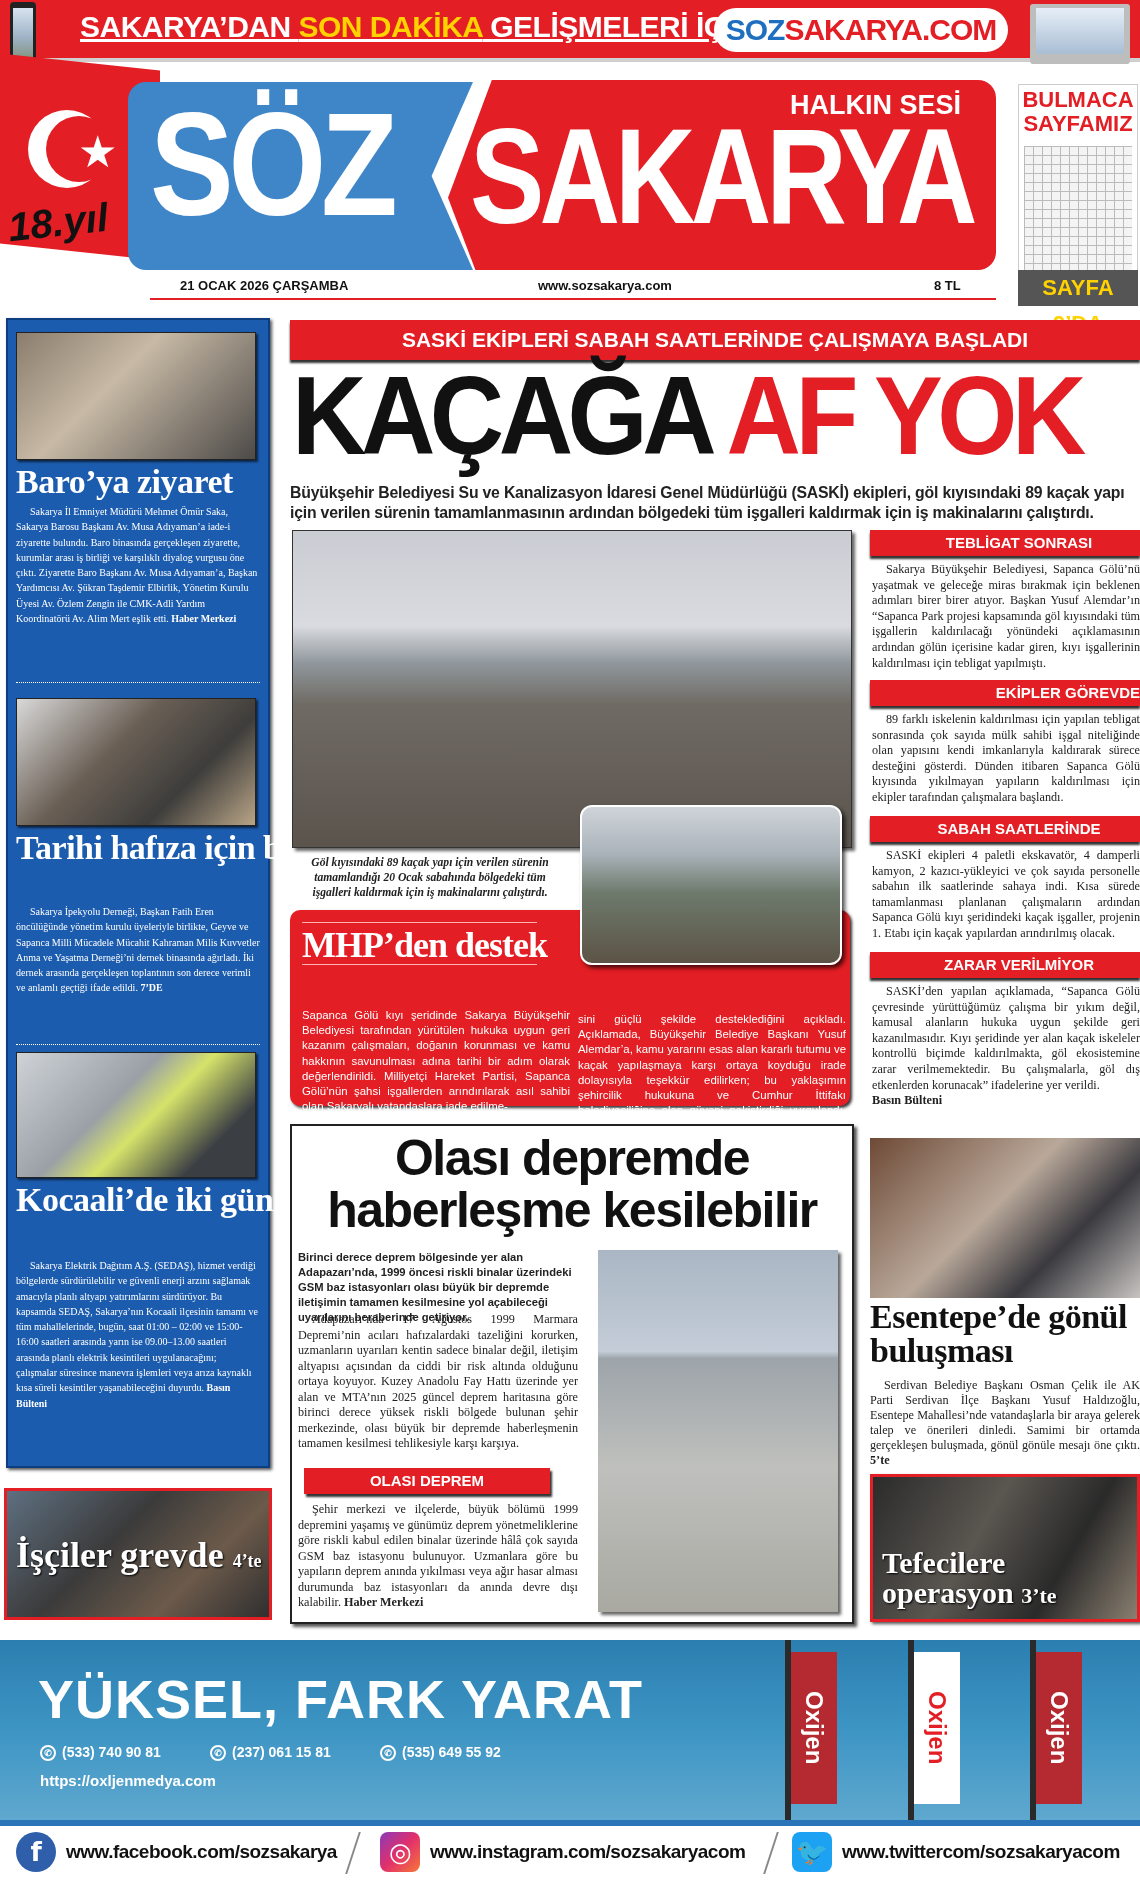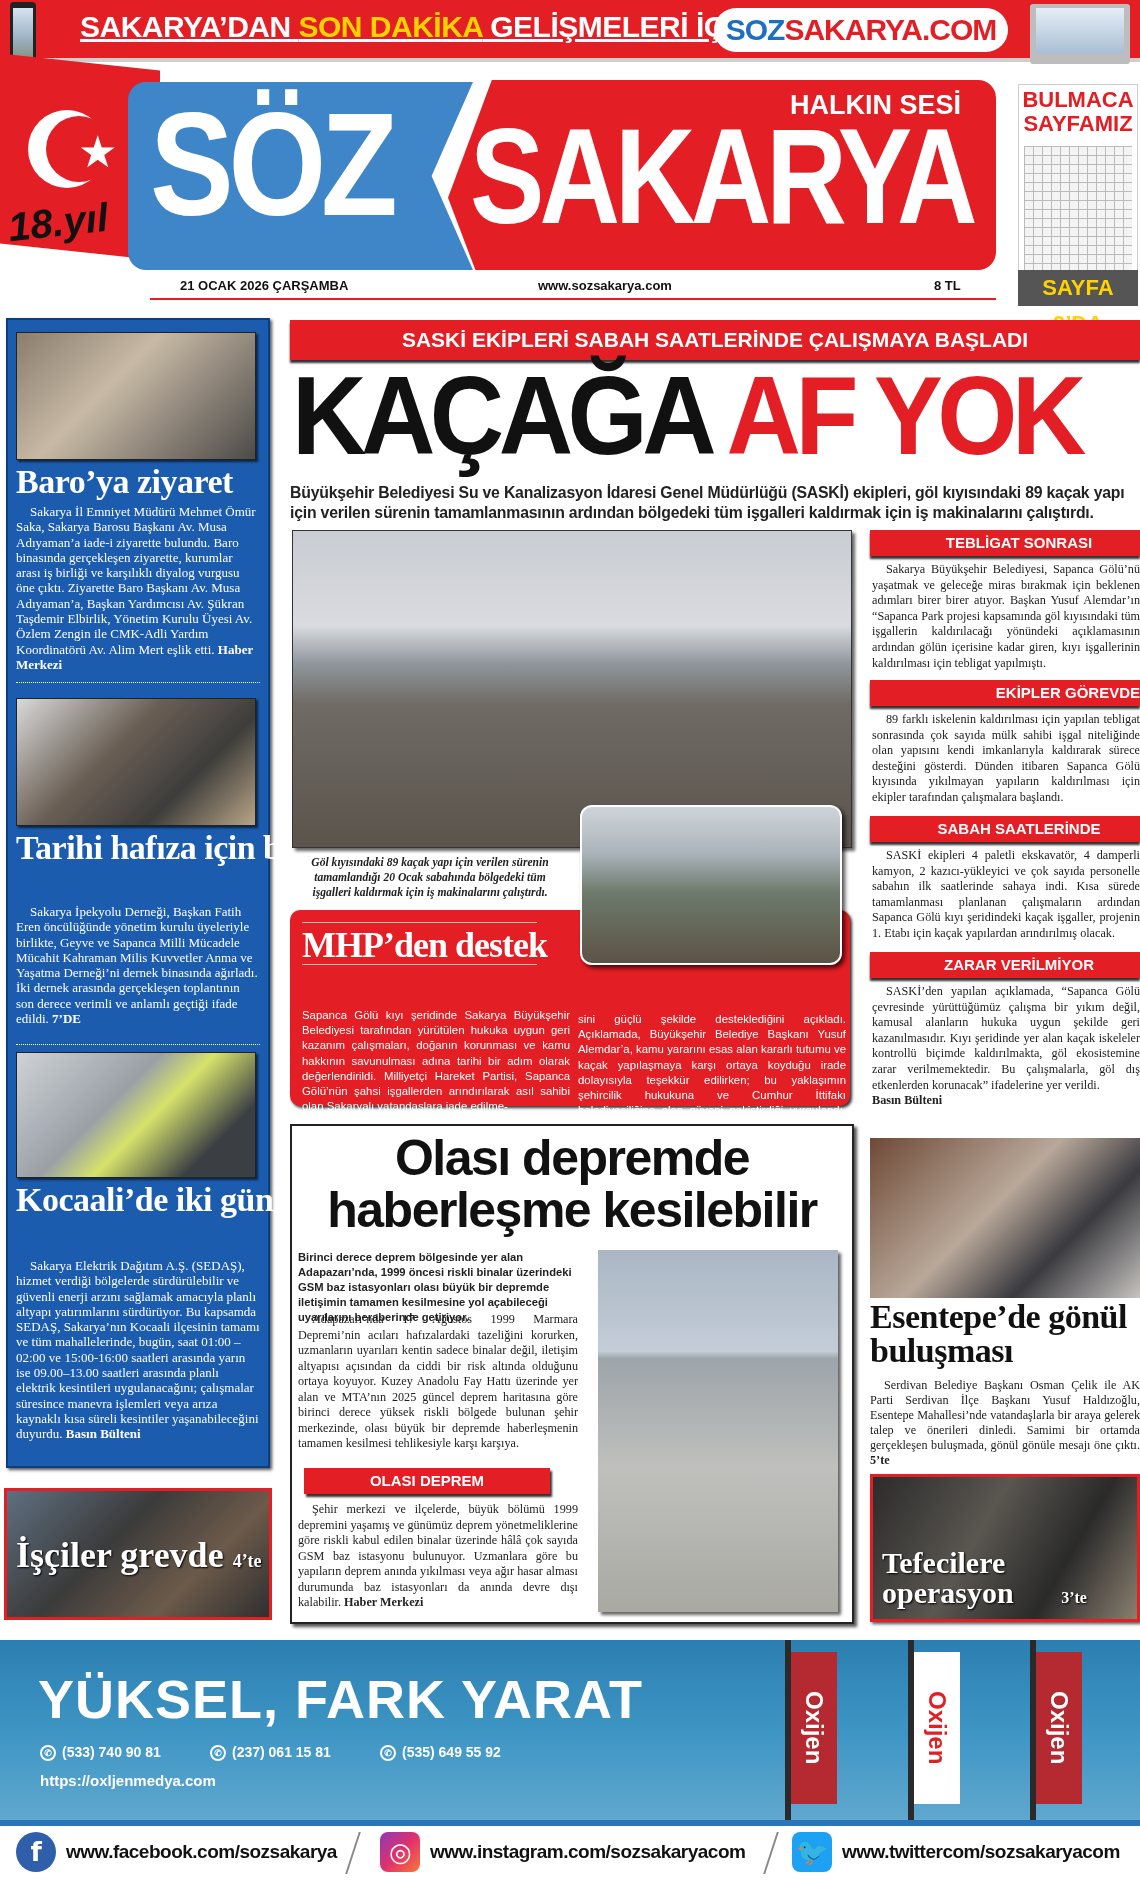--- a/index.html
+++ b/index.html
@@ -27,21 +27,21 @@
   .mast-line { left: 150px; top: 298px; width: 846px; height: 2px; background: #e31e24; }
   .puzzle { left: 1018px; top: 84px; width: 120px; height: 222px; background: #fff; border: 1px solid #ccc; }
   .puzzle-title { left: 1022px; top: 88px; width: 112px; font-family: "Liberation Sans", sans-serif; font-weight: bold; font-size: 22px; color: #e31e24; text-align: center; line-height: 1.1; }
   .puzzle-grid { left: 1024px; top: 146px; width: 108px; height: 126px; background-color: #f4f4f4; background-image: linear-gradient(#bbb 1px, transparent 1px), linear-gradient(90deg, #bbb 1px, transparent 1px); background-size: 9px 9px; }
   .puzzle-page { left: 1018px; top: 270px; width: 120px; height: 36px; background: #555; color: #ffd200; font-family: "Liberation Sans", sans-serif; font-weight: bold; font-size: 22px; text-align: center; line-height: 36px; }
 
   
   .left-col { left: 6px; top: 318px; width: 264px; height: 1150px; background: #1c5cae; border: 2px solid #0d3f80; box-shadow: 2px 2px 3px #555; }
   .photo { background: linear-gradient(135deg, #8a7d6d, #c7b9a5 40%, #4d4a48); border: 1px solid #222; box-shadow: 2px 2px 2px rgba(0,0,0,.6); }
   .lc-head { font-weight: bold; color: #fff; font-size: 34px; line-height: 1.05; letter-spacing: -0.5px; }
-  .lc-body { color: #fff; font-size: 13px; line-height: 15.3px; text-indent: 14px; }
+  .lc-body { color: #fff; font-size: 10px; line-height: 15.3px; text-indent: 14px; }
   .lc-body b { font-weight: bold; }
   .dots { border-top: 1px dotted #fff; height: 1px; }
 
   .strike-box { left: 4px; top: 1488px; width: 268px; height: 132px; border: 3px solid #e31e24; background: linear-gradient(135deg, #5e6f80, #3b3b3b 40%, #6c5a4a 70%, #2f2f2f); }
   .strike-title { left: 16px; top: 1534px; font-weight: bold; font-size: 36px; color: #fff; text-shadow: 1px 1px 2px #000; }
   .strike-title small { font-size: 18px; }
 
   
   .kicker { left: 290px; top: 320px; width: 850px; height: 40px; background: #e31e24; color: #fff; font-family: "Liberation Sans", sans-serif; font-weight: bold; font-size: 21px; text-align: center; line-height: 40px; box-shadow: 0 3px 2px #333; }
   .headline { left: 292px; top: 360px; font-family: "Liberation Sans", sans-serif; font-weight: bold; font-size: 112px; letter-spacing: -6px; line-height: 1; transform: scaleX(0.92); transform-origin: left; white-space: nowrap; }
@@ -64,21 +64,21 @@
   .rc-body { left: 872px; width: 268px; font-size: 12.2px; line-height: 15.6px; text-align: justify; text-indent: 14px; color: #222; }
   .rc-body b { font-weight: bold; }
 
   .esen-photo { left: 870px; top: 1138px; width: 270px; height: 160px; background: linear-gradient(135deg, #6e4a36, #b9a89a 45%, #3a3a3f 70%, #c7c3c0); }
   .esen-title { left: 870px; top: 1300px; font-size: 34px; font-weight: bold; line-height: 1.0; color: #111; letter-spacing: -0.5px; }
   .esen-body { left: 870px; top: 1378px; width: 270px; font-size: 12.2px; line-height: 15px; text-align: justify; text-indent: 14px; color: #222; }
   .esen-body b { font-weight: bold; }
 
   .tefe-box { left: 870px; top: 1474px; width: 270px; height: 148px; border: 3px solid #e31e24; background: linear-gradient(120deg, #2b2b2b, #5a5650 40%, #2a2a2a 70%, #8a7f70); box-shadow: 2px 2px 3px #555; }
   .tefe-title { left: 882px; top: 1548px; font-size: 30px; font-weight: bold; color: #fff; line-height: 1.0; text-shadow: 1px 1px 2px #000; }
-  .tefe-title small { font-size: 16px; margin-left: 40px; }
+  .tefe-title small { font-size: 22px; }
 
   
   .eq-box { left: 290px; top: 1124px; width: 564px; height: 500px; border: 2px solid #222; box-shadow: 3px 3px 3px #555; background: #fff; }
   .eq-title { left: 292px; top: 1132px; width: 560px; text-align: center; font-family: "Liberation Sans", sans-serif; font-weight: bold; font-size: 50px; line-height: 52px; color: #111; letter-spacing: -1.5px; }
   .eq-deck { left: 298px; top: 1250px; width: 280px; font-family: "Liberation Sans", sans-serif; font-weight: bold; font-size: 11.2px; line-height: 15px; color: #222; }
   .eq-body { left: 298px; width: 280px; font-size: 12.2px; line-height: 15.5px; text-align: justify; text-indent: 14px; color: #222; }
   .eq-body b { font-weight: bold; }
   .eq-photo { left: 598px; top: 1250px; width: 240px; height: 362px; background: linear-gradient(#aab6c4 0%, #c4cdd8 28%, #9da4aa 30%, #bfc0bd 60%, #a9a9a2 100%); box-shadow: 3px 3px 3px rgba(0,0,0,.6); }
   .eq-sub { left: 304px; top: 1468px; width: 246px; height: 26px; background: #e31e24; color: #fff; font-family: "Liberation Sans", sans-serif; font-weight: bold; font-size: 15px; text-align: center; line-height: 26px; box-shadow: 2px 3px 2px #333; }
 

